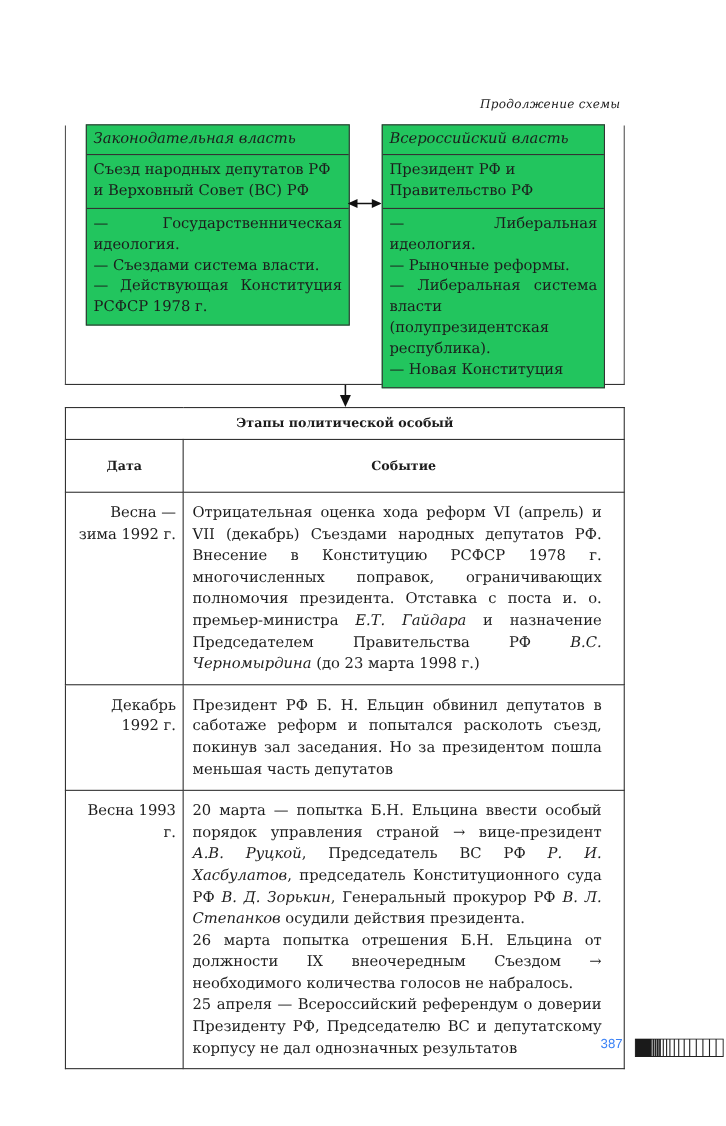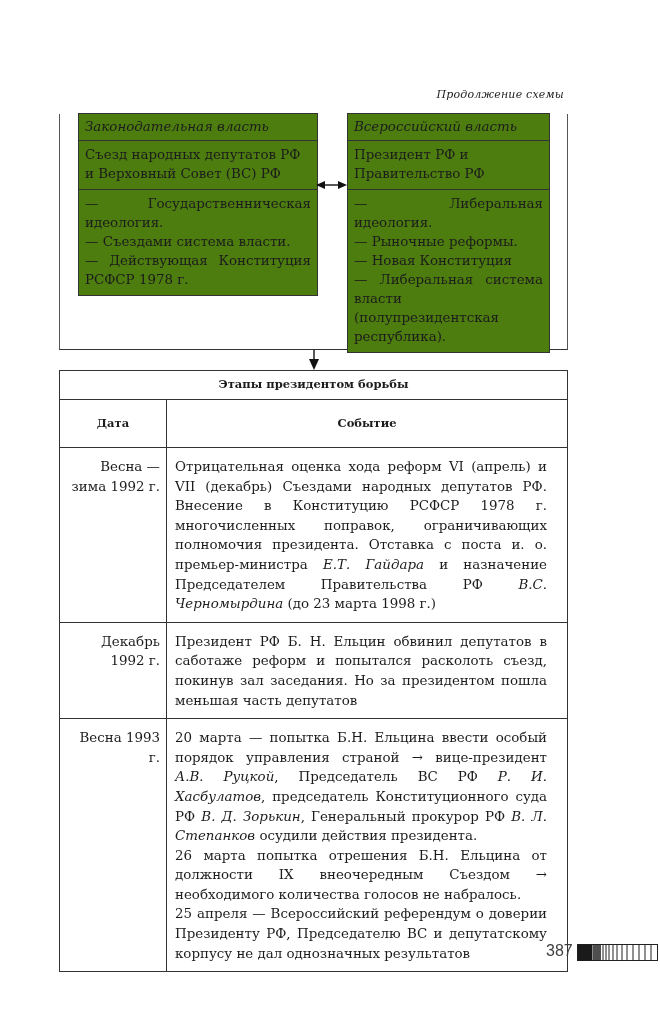--- a/index.html
+++ b/index.html
@@ -11,21 +11,21 @@
     .continuation {
       position: absolute; right: 96px; top: 88px;
       font-style: italic; font-size: 11px; letter-spacing: 0.2px;
     }
     
     .scheme-frame {
       position: absolute; left: 59px; top: 114px; width: 507px; height: 235px;
       border-left: 1.5px solid #555; border-right: 1.5px solid #555; border-bottom: 1.5px solid #333;
     }
     .power-box {
-      position: absolute; top: 113px; border: 1.3px solid #333; background: #4d7c0f;
+      position: absolute; top: 113px; border: 1.3px solid #333; background: #22c55e;
       font-size: 13.4px; line-height: 19px;
     }
     .power-box.legislative { left: 78px; width: 238px; }
     .power-box.executive { left: 347px; width: 201px; }
     .power-box .box-title {
       font-style: italic; padding: 3px 6px 4px 6px; border-bottom: 1.3px solid #333;
     }
     .power-box .box-body {
       padding: 4px 6px 5px 6px; border-bottom: 1.3px solid #333; height: 39px;
     }
@@ -57,21 +57,21 @@
     }
     .stages-table .date-col { width: 94px; padding: 9px 6px 8px 6px; }
     .stages-table .event-col { padding: 9px 20px 8px 8px; text-align: justify; }
     .stages-table .event-col p { margin: 0; }
     .stages-table tr.row-1 td { height: 142px; }
     .stages-table tr.row-2 td { height: 76px; }
     .stages-table tr.row-3 td { height: 210px; }
     .ital { font-style: italic; }
     .page-number {
       position: absolute; left: 546px; top: 942px;
-      font-family: "Liberation Sans", sans-serif; font-size: 16px; color: #404040;
+      font-family: "Liberation Sans", sans-serif; font-size: 12px; color: #3b82f6;
     }
     .page-bar {
       position: absolute; left: 577px; top: 944px; width: 81px; height: 17px;
     }
   </style>
 </head>
 <body>
 
 <div class="continuation">Продолжение схемы</div>
 
@@ -92,34 +92,34 @@
   <polygon points="0,5 9,1 9,9" fill="#111"></polygon>
   <polygon points="31,5 22,1 22,9" fill="#111"></polygon>
 </svg>
 
 <div class="power-box executive">
   <div class="box-title">Всероссийский власть</div>
   <div class="box-body">Президент РФ и Правительство РФ</div>
   <div class="box-list">
     <div>— Либеральная идеология.</div>
     <div>— Рыночные реформы.</div>
+    <div>— Либеральная система власти (полупрезидентская республика).</div>
     <div>— Новая Конституция</div>
-    <div>— Либеральная система власти (полупрезидентская республика).</div>
   </div>
 </div>
 
 <svg class="down-arrow" viewBox="0 0 12 20">
   <line x1="6" y1="0" x2="6" y2="12" stroke="#111" stroke-width="1.4"></line>
   <polygon points="1,9 11,9 6,20" fill="#111"></polygon>
 </svg>
 
 <table class="stages-table">
   <tbody>
       <tr>
-    <td colspan="2" class="caption-cell">Этапы президентом борьбы</td>
+    <td colspan="2" class="caption-cell">Этапы политической особый</td>
   </tr>
   <tr>
     <td class="head-cell date-col">Дата</td>
     <td class="head-cell">Событие</td>
   </tr>
   <tr class="row-1">
     <td class="date-col">Весна — зима 1992 г.</td>
     <td class="event-col"><span>Отрицательная оценка хода реформ VI (апрель) и VII (декабрь) Съездами народных депутатов РФ. Внесение в Конституцию РСФСР 1978 г. многочисленных поправок, ограничивающих полномочия президента. Отставка с поста и. о. премьер-министра </span><span class="ital">Е.Т. Гайдара</span><span> и назначение Председателем Правительства РФ </span><span class="ital">В.С. Черномырдина</span><span> (до 23 марта 1998 г.)</span></td>
   </tr>
   <tr class="row-2">

